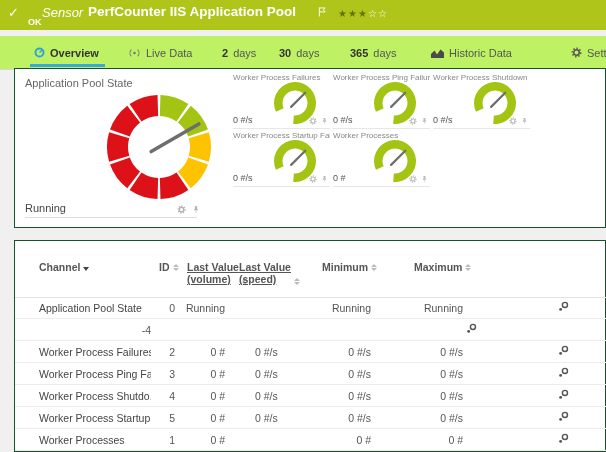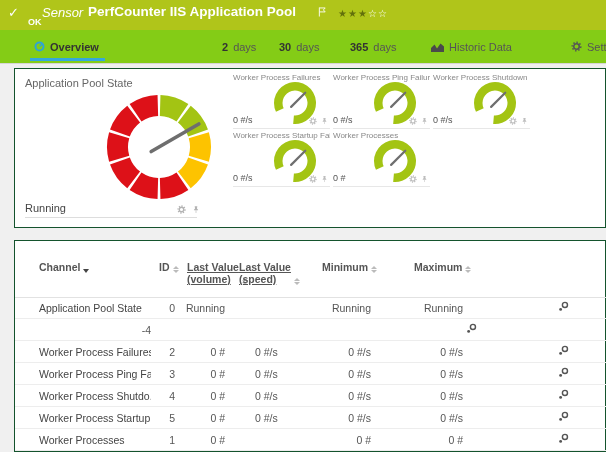--- a/index.html
+++ b/index.html
@@ -13,21 +13,21 @@
   .statusbar{position:absolute;left:0;top:0;width:606px;height:30px;background:#b0c51a;color:#fff;}
   .statusbar .check{position:absolute;left:8px;top:5px;font-size:13px;font-weight:bold;}
   .statusbar .kind{position:absolute;left:42px;top:5px;font-style:italic;font-size:13px;}
   .statusbar .title{position:absolute;left:88px;top:4px;font-size:13.5px;font-weight:bold;white-space:nowrap;}
   .statusbar .flag{position:absolute;left:318px;top:3px;opacity:.9;}
   .statusbar .stars{position:absolute;left:338px;top:3px;letter-spacing:1px;}
   .star{font-size:10px;color:#fff;}
   .star.filled{color:rgba(62,72,6,.68);}
   .statusbar .ok{position:absolute;left:28px;top:17px;font-size:9px;font-weight:bold;}
   
-  .tabbar{position:absolute;left:0;top:30px;width:606px;height:33px;background:#84cc16;border-bottom:1px solid #d6d6d6;}
+  .tabbar{position:absolute;left:0;top:36px;width:606px;height:33px;background:#bef264;border-bottom:1px solid #d6d6d6;}
   .tab{position:absolute;top:0;height:33px;display:flex;align-items:center;gap:5px;font-size:11px;color:#555;cursor:pointer;}
   .tab .num{font-weight:bold;color:#333;}
   .tab.active{font-weight:bold;color:#333;}
   .tab.active .underline{position:absolute;left:-4px;right:-6px;bottom:2px;height:3px;background:#35a8dc;}
   .tab svg{display:block;}
   
   .panel{position:absolute;background:#fff;border:1px solid #14532d;box-sizing:border-box;}
   #panel-gauges{left:14px;top:68px;width:592px;height:160px;}
   #panel-table{left:14px;top:240px;width:592px;height:212px;}
   
@@ -37,21 +37,21 @@
   .gauge-footer-icons{position:absolute;left:162px;top:136px;display:flex;gap:6px;color:#b3b3b3;}
   .gauge-footer-line{position:absolute;left:10px;top:148px;width:172px;height:1px;background:#ddd;}
   
   .mini-cell{position:absolute;width:97px;height:55px;border-bottom:1px solid #e7e7e7;}
   .mini-title{position:absolute;left:0;top:0;width:97px;font-size:8px;color:#888;white-space:nowrap;overflow:hidden;}
   .mini-svg{position:absolute;left:40px;top:8px;}
   .mini-value{position:absolute;left:0;top:42px;font-size:9px;color:#555;}
   .mini-icons{position:absolute;right:2px;top:44px;display:flex;gap:4px;color:#bdbdbd;}
   
   .thead{position:absolute;left:0;top:0;width:592px;height:56px;border-bottom:1px solid #e2e2e2;font-size:10.5px;font-weight:bold;color:#555;}
-  .th{position:absolute;top:20px;display:flex;align-items:flex-end;gap:3px;line-height:12px;}
+  .th{position:absolute;top:20px;display:flex;align-items:center;gap:3px;line-height:12px;}
   .th .two{display:block;text-decoration:underline;}
   .caret{display:inline-block;width:0;height:0;border-left:3.5px solid transparent;border-right:3.5px solid transparent;border-top:4px solid #444;margin-top:4px;}
   .sort{display:inline-flex;flex-direction:column;gap:1px;margin-top:1px;}
   .sort i{display:block;width:0;height:0;border-left:3px solid transparent;border-right:3px solid transparent;}
   .sort .up{border-bottom:3.5px solid #bbb;}
   .sort .dn{border-top:3.5px solid #bbb;}
   .tbody{position:absolute;left:0;top:56px;width:592px;}
   .trow{display:grid;grid-template-columns:112px 24px 50px 80px 66px 92px 1fr;align-items:center;height:21px;border-bottom:1px solid #ededed;padding-left:24px;font-size:10.5px;color:#555;}
   .td-channel{color:#444;white-space:nowrap;overflow:hidden;}
   .td-right{text-align:right;}
@@ -80,20 +80,29 @@
   <div class="tab active" style="left:34px">
     <span class="icon9">
       <svg width="11" height="11" viewBox="0 0 12 12">
           <circle cx="6" cy="6" r="4.4" fill="none" stroke="#2ea3d6" stroke-width="2.1"></circle>
           <path d="M6 6 L9.2 3.2" stroke="#2ea3d6" stroke-width="1.6"></path>
         </svg>
     </span>
     <span>Overview</span>
     <span class="underline"></span>
   </div>
+  <div class="tab" style="left:128px">
+    <span class="icon9">
+      <svg width="13" height="10" viewBox="0 0 14 10">
+          <circle cx="7" cy="5" r="1.4" fill="#777"></circle>
+          <path d="M3.6 1.4 a5.2 5.2 0 0 0 0 7.2 M10.4 1.4 a5.2 5.2 0 0 1 0 7.2" stroke="#777" fill="none" stroke-width="1.1"></path>
+        </svg>
+    </span>
+    <span>Live Data</span>
+  </div>
   <div class="tab" style="left:222px">
     <span class="num">2</span>
     <span>days</span>
   </div>
   <div class="tab" style="left:279px">
     <span class="num">30</span>
     <span>days</span>
   </div>
   <div class="tab" style="left:350px">
     <span class="num">365</span>

